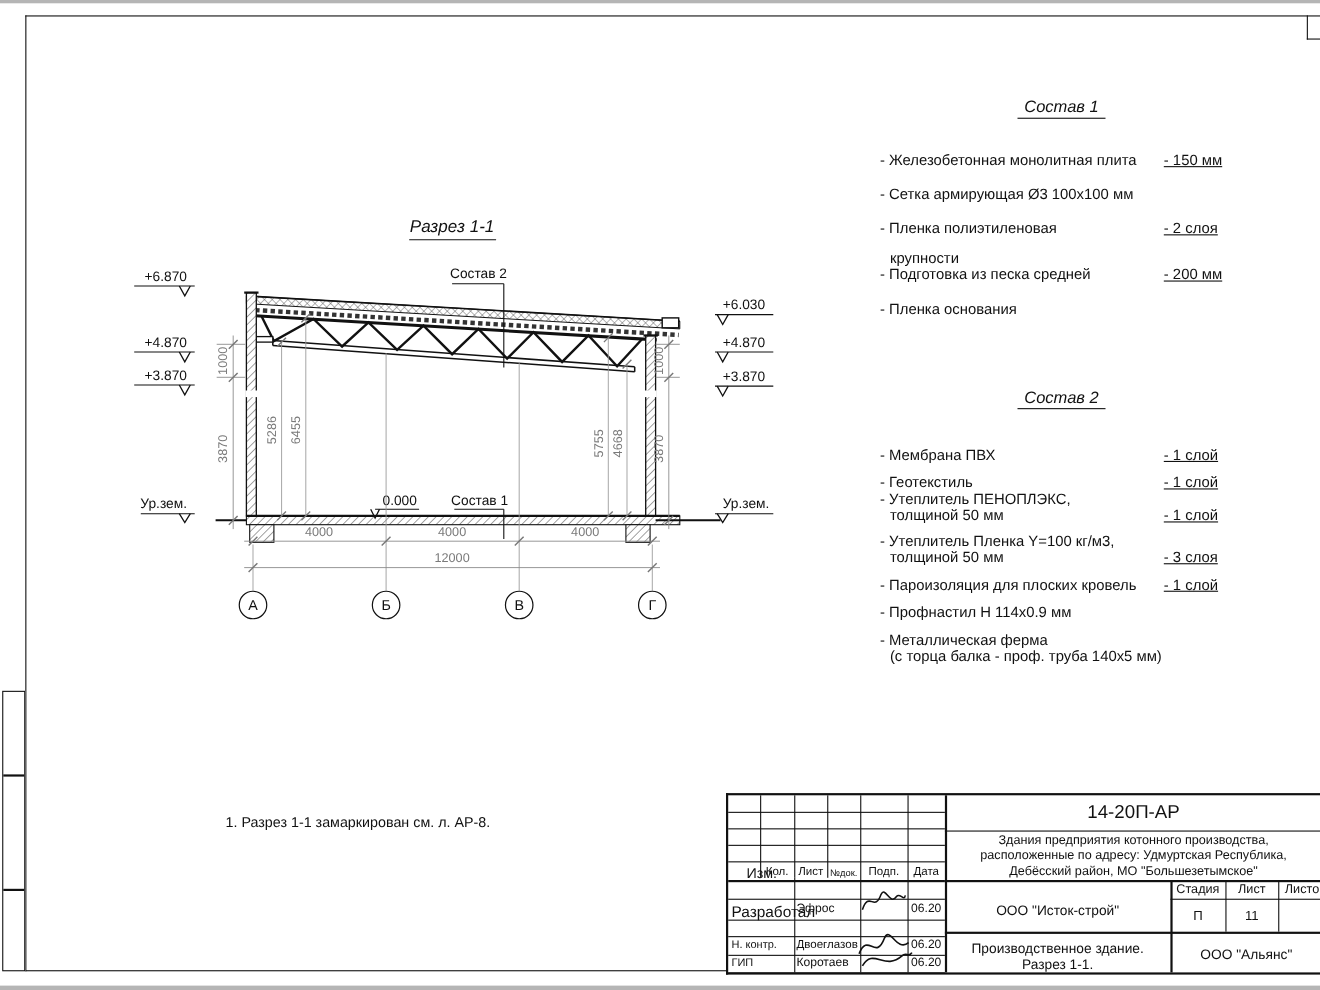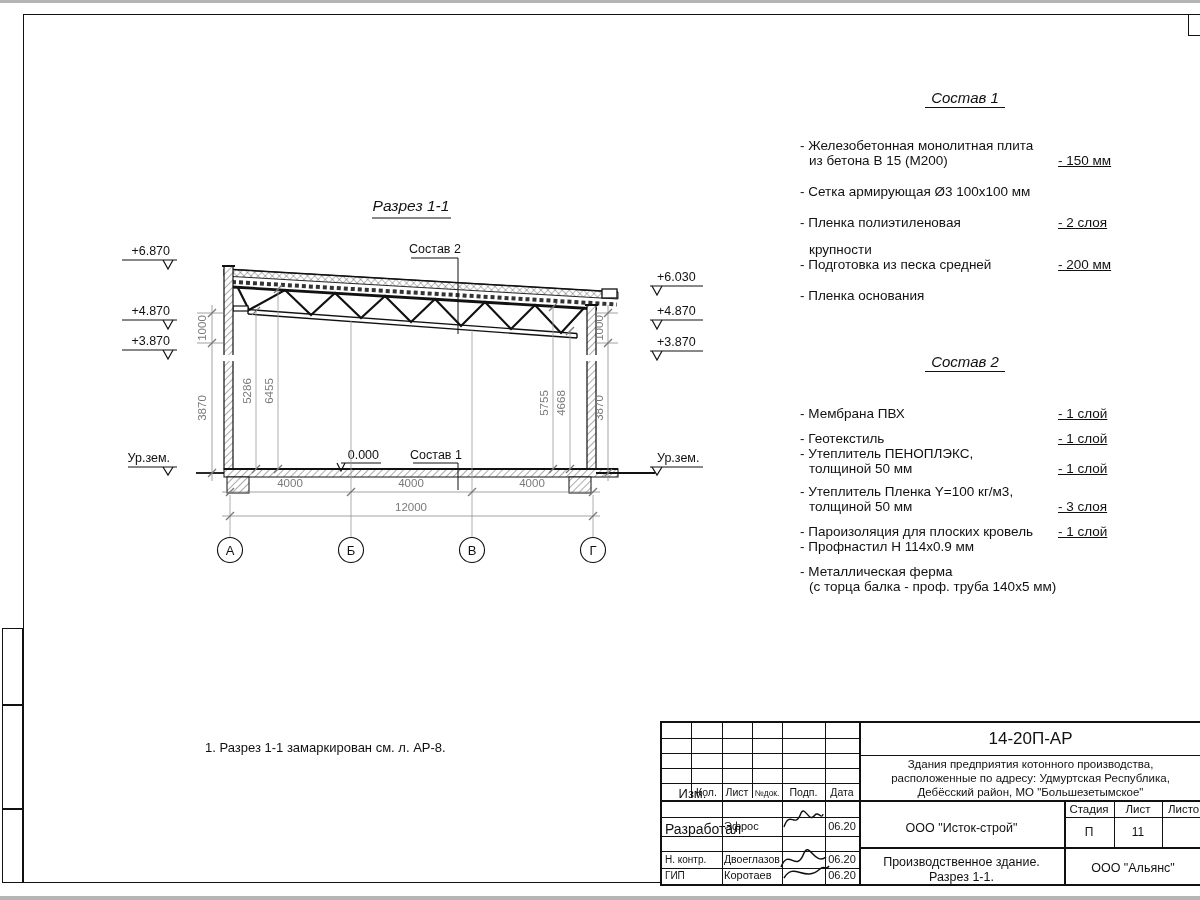--- a/index.html
+++ b/index.html
@@ -224,21 +224,20 @@
       <text class="axtxt" x="351" y="551.5" text-anchor="middle">Б</text>
       <text class="axtxt" x="472" y="551.5" text-anchor="middle">В</text>
       <text class="axtxt" x="593" y="551.5" text-anchor="middle">Г</text>
     </g>
   </svg>
 
   <div class="comp" style="left:800px;top:86px;">
     <div class="comp-title"><span>Состав 1</span></div>
     <div class="comp-item" style="margin-top:30px">
       <span class="l">- Железобетонная  монолитная плита</span>
-        <span class="l l2">из бетона В 15 (М200)</span>
       <span class="comp-val">- 150 мм</span>
     </div>
     <div class="comp-item">
       <span class="l">- Сетка армирующая Ø3 100х100 мм</span>
 
     </div>
     <div class="comp-item">
       <span class="l">- Пленка полиэтиленовая</span>
       <span class="comp-val">- 2 слоя</span>
     </div>
@@ -270,21 +269,21 @@
     </div>
     <div class="comp-item" style="margin-top:8px">
       <span class="l">- Утеплитель Пленка Y=100 кг/м3,</span>
         <span class="l l2">толщиной 50 мм</span>
       <span class="comp-val">- 3 слоя</span>
     </div>
     <div class="comp-item" style="margin-top:10px">
       <span class="l">- Пароизоляция для плоских кровель</span>
       <span class="comp-val">- 1 слой</span>
     </div>
-    <div class="comp-item" style="margin-top:0">
+    <div class="comp-item" style="margin-top:10px">
       <span class="l">- Профнастил Н 114х0.9 мм</span>
 
     </div>
     <div class="comp-item" style="margin-top:10px">
       <span class="l">- Металлическая ферма</span>
         <span class="l l2">(с торца балка - проф. труба 140х5 мм)</span>
 
     </div>
   </div>
 

